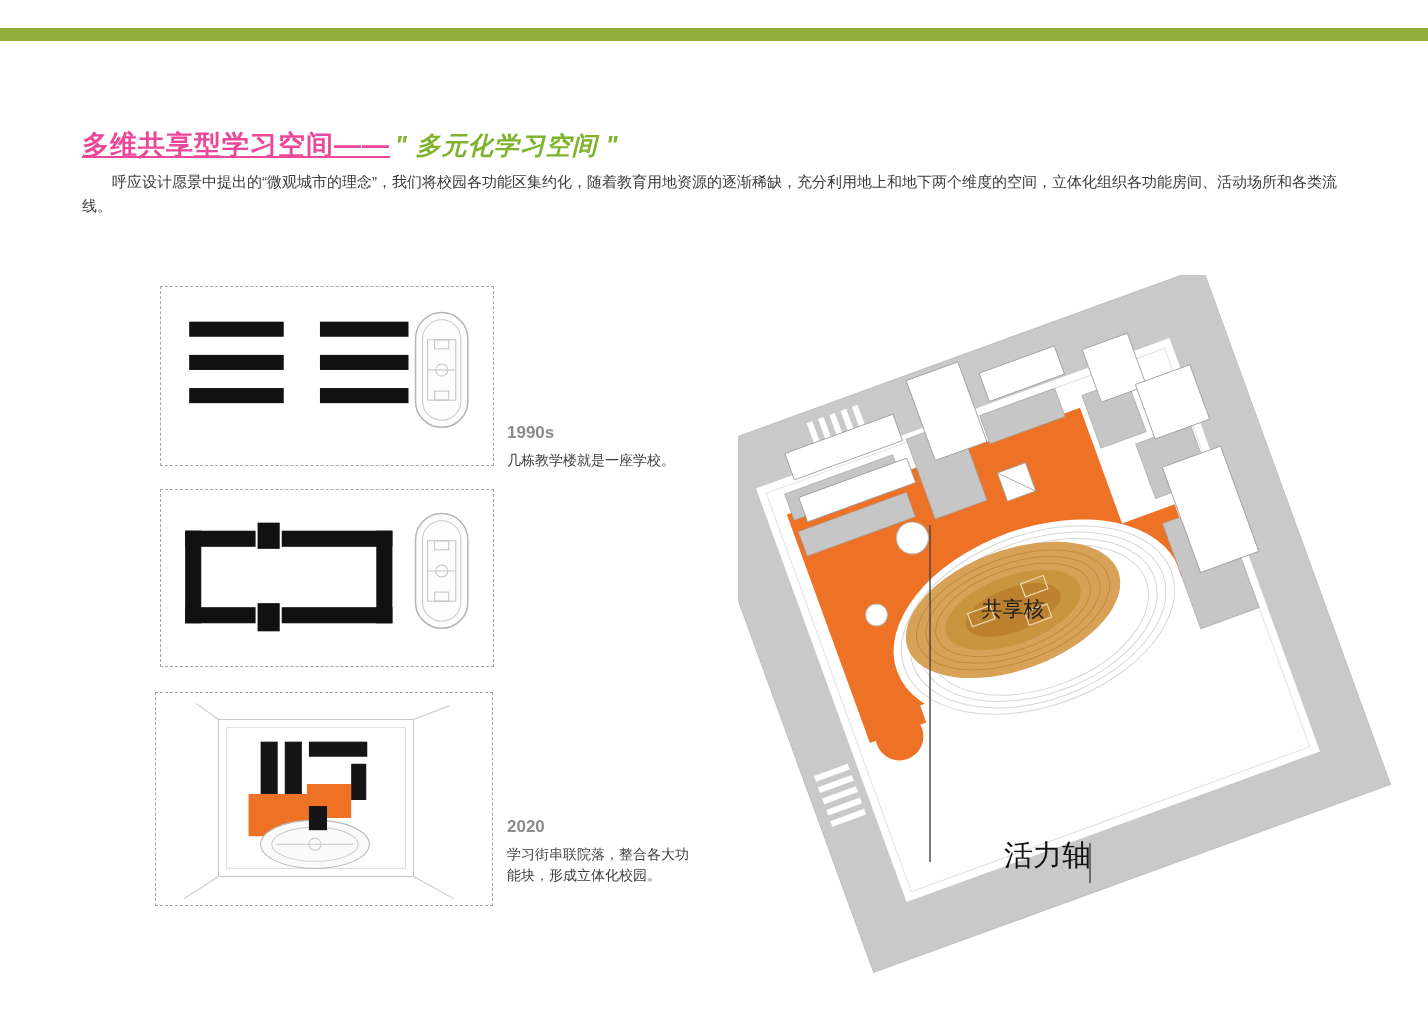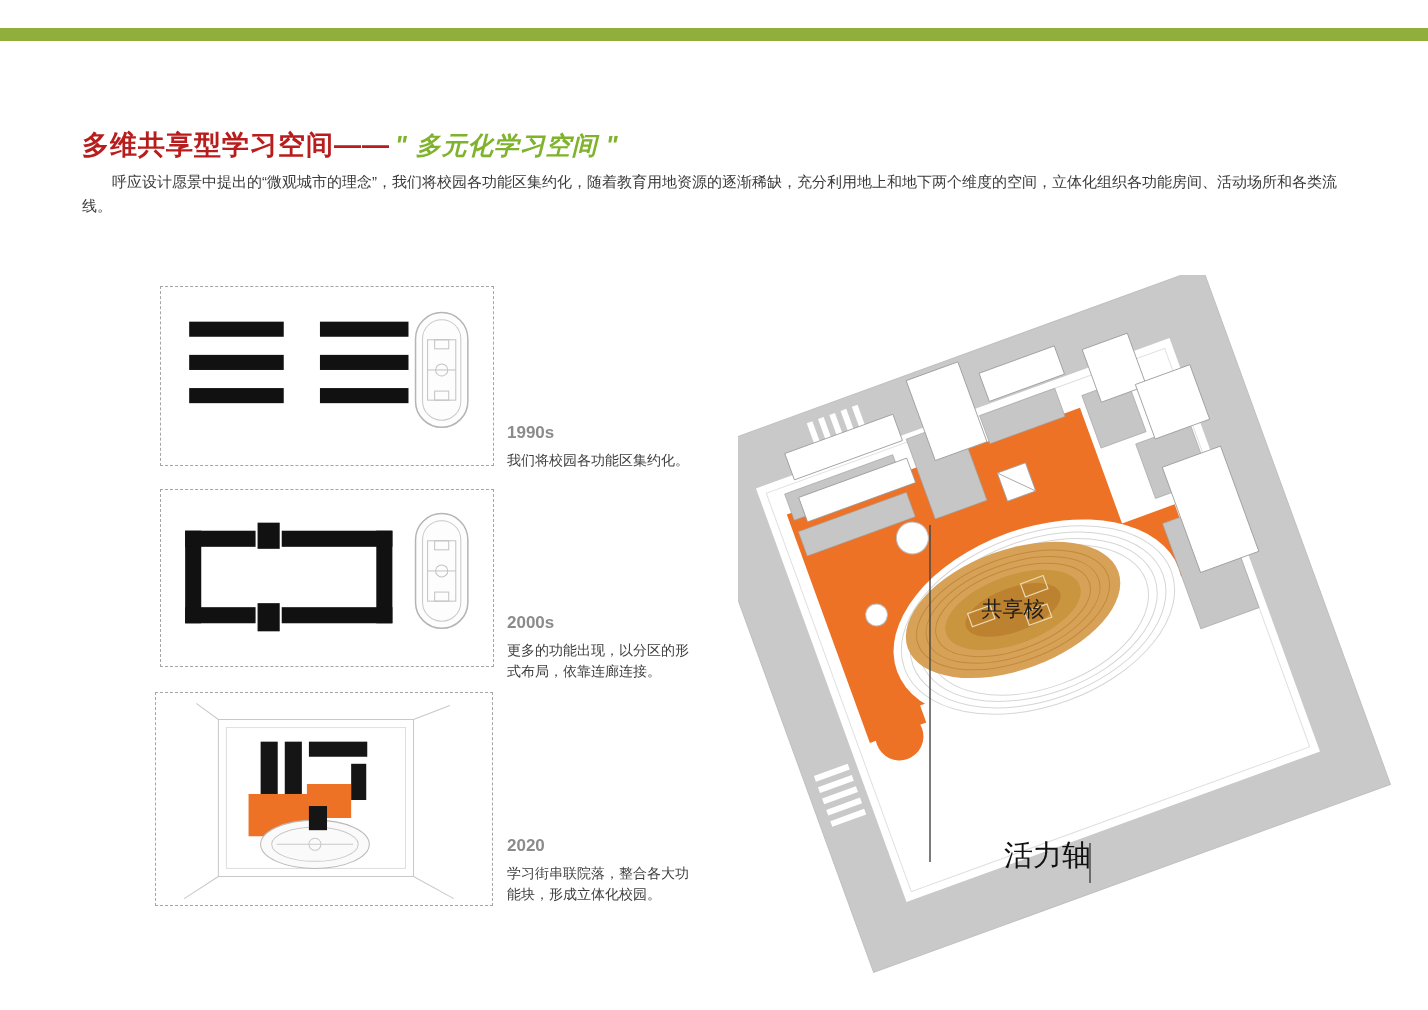--- a/index.html
+++ b/index.html
@@ -2,36 +2,36 @@
 <html><head>
 <meta charset="utf-8">
 <style>
   html,body{margin:0;padding:0;background:#ffffff;}
   body{font-family:"Liberation Sans","DejaVu Sans",sans-serif;}
   #page{position:relative;width:1428px;height:1010px;background:#ffffff;overflow:hidden;}
 
   .accent-bar{position:absolute;left:0;top:28px;width:100%;height:13px;background:#8fae3b;}
 
   .headline{position:absolute;left:82px;top:104px;white-space:nowrap;}
-  .headline-main{font-size:27px;font-weight:800;color:#b91c1c;letter-spacing:1px;}
+  .headline-main{font-size:27px;font-weight:800;color:#ec4899;letter-spacing:1px;text-decoration:underline;}
   .headline-hl{font-size:25px;font-weight:800;font-style:italic;color:#7fb32c;margin-left:5px;letter-spacing:1px;}
 
   .intro{position:absolute;left:82px;top:170px;width:1262px;}
   .intro p{margin:0 0 14px 0;text-indent:2em;font-size:15px;line-height:1.62;color:#3a3a3a;}
 
   .stage-box{position:absolute;border:1px dashed #a5a5a5;background:#ffffff;}
   .stage-svg{display:block;width:100%;height:100%;}
   #stage1{left:160px;top:286px;width:332px;height:178px;}
   #stage2{left:160px;top:489px;width:332px;height:176px;}
   #stage3{left:155px;top:692px;width:336px;height:212px;}
 
   .stage-caption{position:absolute;width:232px;}
   #caption1{left:507px;top:423px;}
   #caption2{left:507px;top:613px;}
-  #caption3{left:507px;top:836px;}
+  #caption3{left:507px;top:817px;}
   .stage-year{font-weight:bold;font-size:17px;color:#8b8b8b;}
   .stage-desc{margin-top:7px;font-size:14px;color:#3e3e3e;line-height:1.5;white-space:pre-line;}
 
   #axon{position:absolute;left:738px;top:275px;width:690px;height:735px;}
   svg text{font-family:"Liberation Sans","DejaVu Sans",sans-serif;}
 </style>
 </head>
 <body>
 
 <div id="page">
@@ -62,21 +62,21 @@
         <rect x="13" y="28" width="28" height="60" fill="none" stroke="#c2c2c2" stroke-width="1"></rect>
         <line x1="13" y1="58" x2="41" y2="58" stroke="#c2c2c2" stroke-width="1"></line>
         <circle cx="27" cy="58" r="6" fill="none" stroke="#c2c2c2" stroke-width="1"></circle>
         <rect x="20" y="28" width="14" height="9" fill="none" stroke="#c2c2c2" stroke-width="1"></rect>
         <rect x="20" y="79" width="14" height="9" fill="none" stroke="#c2c2c2" stroke-width="1"></rect>
       </g>
     </svg>
   </div>
   <div class="stage-caption" id="caption1">
     <div class="stage-year">1990s</div>
-    <div class="stage-desc">我们将校园各功能区集约化。</div>
+    <div class="stage-desc">几栋教学楼就是一座学校。</div>
   </div>
 
   <div class="stage-box" id="stage2">
     <svg class="stage-svg" viewBox="0 0 330 174">
       <g fill="#111111">
         <rect x="24" y="40" width="16" height="92"></rect>
         <rect x="214" y="40" width="16" height="92"></rect>
         <rect x="24" y="40" width="70" height="16"></rect>
         <rect x="120" y="40" width="110" height="16"></rect>
         <rect x="96" y="32" width="22" height="26"></rect>
@@ -87,25 +87,20 @@
       <g transform="translate(252,22)">
         <rect x="1" y="1" width="52" height="114" rx="26" fill="#fdfdfd" stroke="#b5b5b5" stroke-width="1.5"></rect>
         <rect x="8" y="8" width="38" height="100" rx="19" fill="none" stroke="#c8c8c8" stroke-width="1"></rect>
         <rect x="13" y="28" width="28" height="60" fill="none" stroke="#c2c2c2" stroke-width="1"></rect>
         <line x1="13" y1="58" x2="41" y2="58" stroke="#c2c2c2" stroke-width="1"></line>
         <circle cx="27" cy="58" r="6" fill="none" stroke="#c2c2c2" stroke-width="1"></circle>
         <rect x="20" y="28" width="14" height="9" fill="none" stroke="#c2c2c2" stroke-width="1"></rect>
         <rect x="20" y="79" width="14" height="9" fill="none" stroke="#c2c2c2" stroke-width="1"></rect>
       </g>
     </svg>
-  </div>
-  <div class="stage-caption" id="caption2">
-    <div class="stage-year">2000s</div>
-    <div class="stage-desc">更多的功能出现，以分区的形
-式布局，依靠连廊连接。</div>
   </div>
 
   <div class="stage-box" id="stage3">
     <svg class="stage-svg" viewBox="0 0 334 210">
       <g fill="none" stroke="#c8c8c8" stroke-width="1">
         <rect x="62" y="26" width="194" height="156"></rect>
         <rect x="70" y="34" width="178" height="140" stroke="#dedede"></rect>
         <line x1="62" y1="26" x2="40" y2="10"></line>
         <line x1="256" y1="26" x2="292" y2="12"></line>
         <line x1="256" y1="182" x2="296" y2="204"></line>

